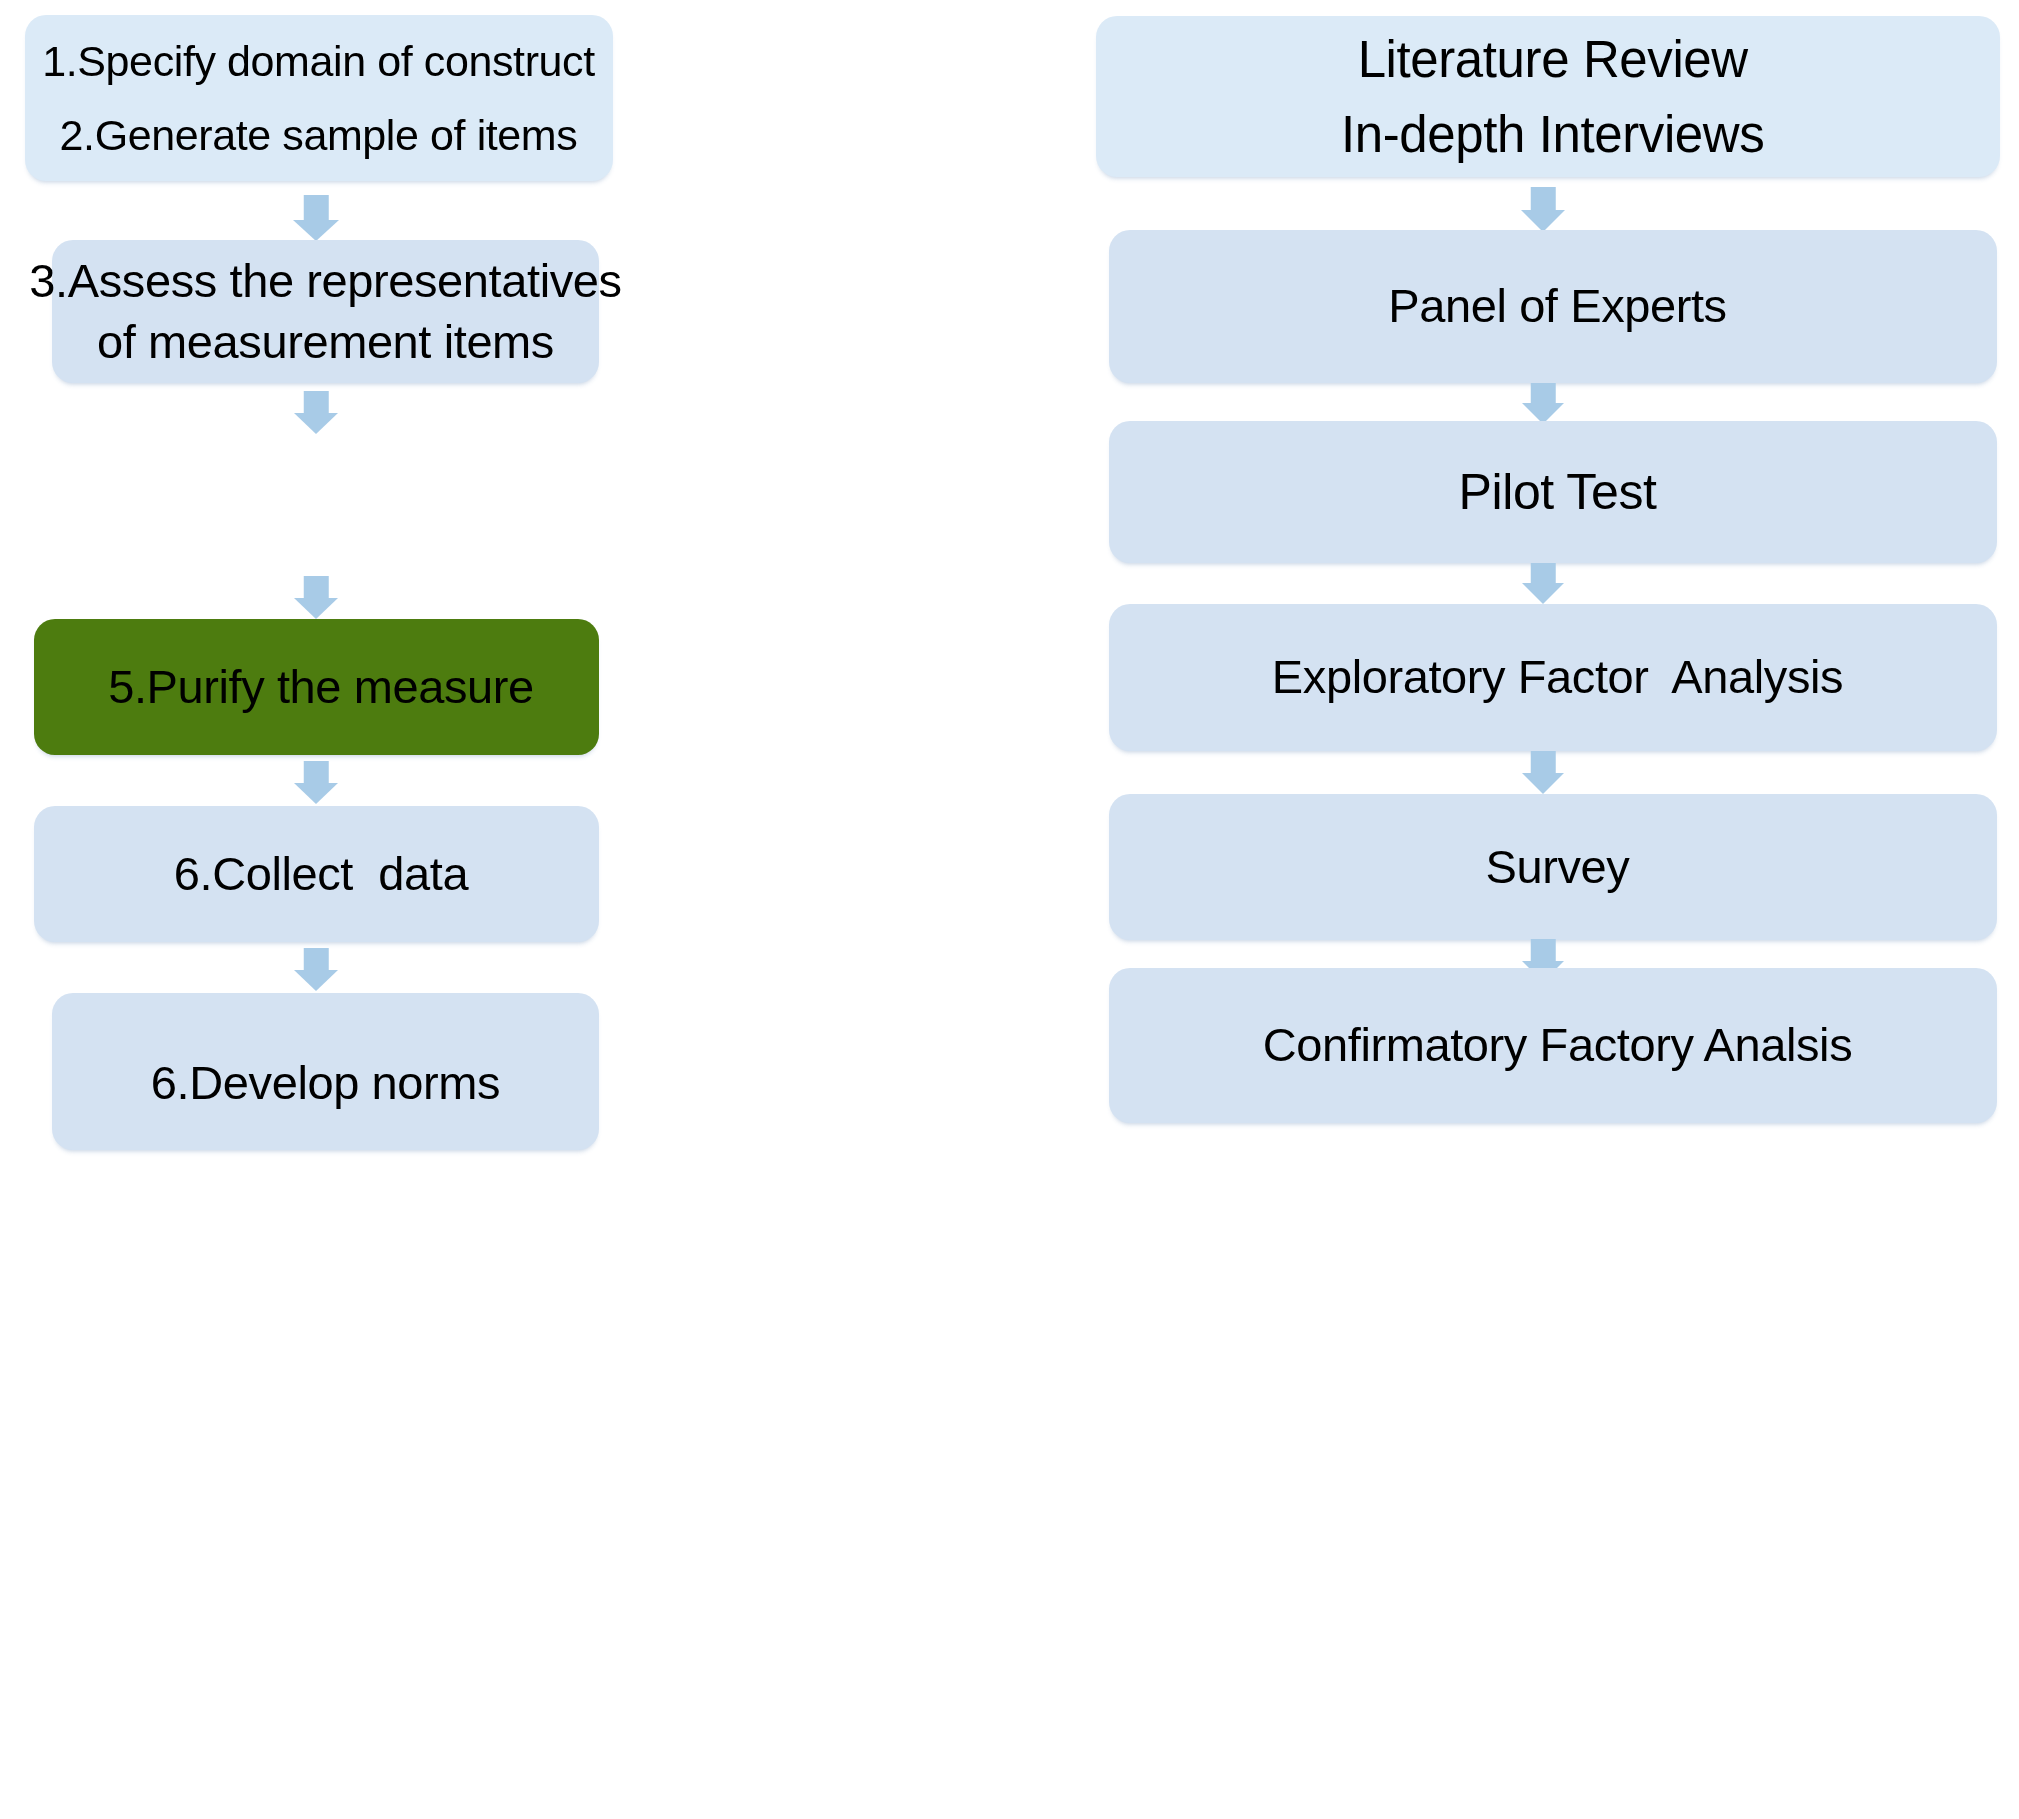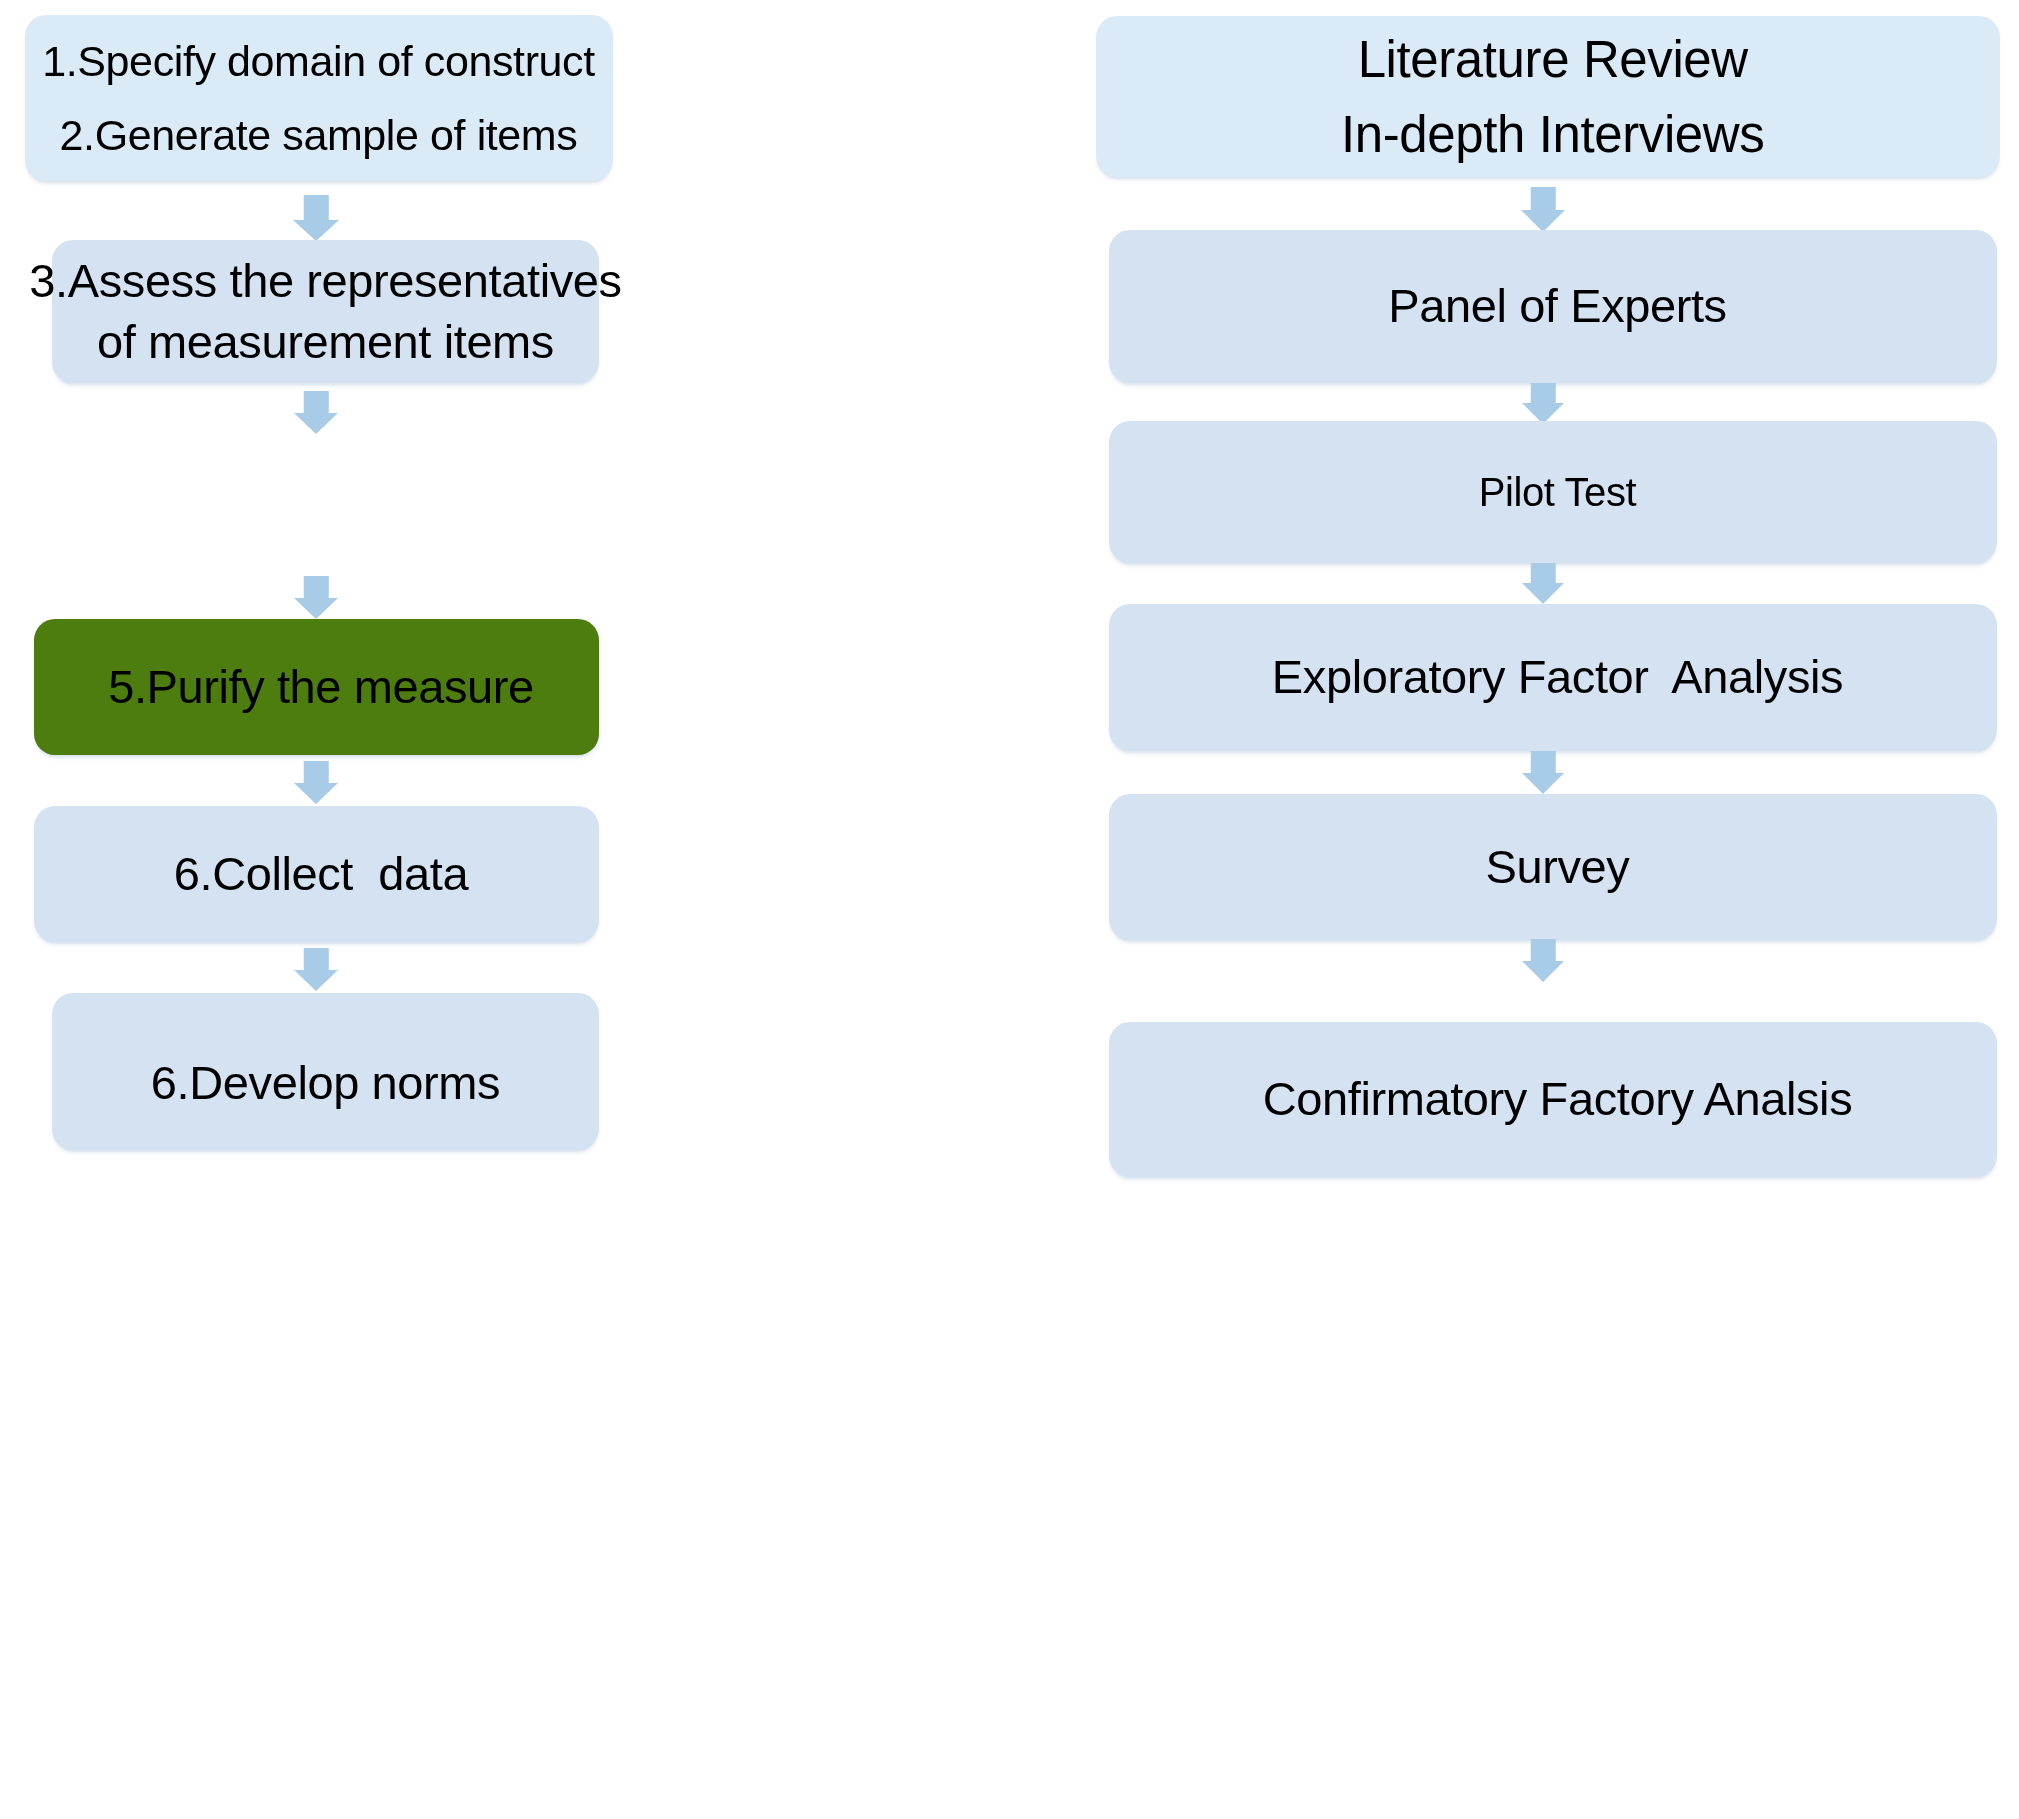--- a/index.html
+++ b/index.html
@@ -147,21 +147,21 @@
 
     <div class="node" style="left:21px; top:230px; width:888px; height:153px; background:#D4E2F2; font-size:47px;">
       <span class="line">Panel of Experts</span>
     </div>
 
     <div class="arrow" style="left:432px; top:383px; width:46px; height:41px;">
       <span class="stem" style="width:24.5px; height:21px;"></span>
       <span class="head" style="border-left-width:21px; border-right-width:21px; border-top-width:21px;"></span>
     </div>
 
-    <div class="node" style="left:21px; top:421px; width:888px; height:142px; background:#D4E2F2; font-size:40px;">
+    <div class="node" style="left:21px; top:421px; width:888px; height:142px; background:#D4E2F2; font-size:50px;">
       <span class="line">Pilot Test</span>
     </div>
 
     <div class="arrow" style="left:432px; top:563px; width:46px; height:41px;">
       <span class="stem" style="width:24.5px; height:21px;"></span>
       <span class="head" style="border-left-width:21px; border-right-width:21px; border-top-width:21px;"></span>
     </div>
 
     <div class="node" style="left:21px; top:604px; width:888px; height:147px; background:#D4E2F2; font-size:47px;">
       <span class="line">Exploratory Factor  Analysis</span>
@@ -174,20 +174,20 @@
 
     <div class="node" style="left:21px; top:794px; width:888px; height:146px; background:#D4E2F2; font-size:47px;">
       <span class="line">Survey</span>
     </div>
 
     <div class="arrow" style="left:432px; top:939px; width:46px; height:43px;">
       <span class="stem" style="width:24.5px; height:23px;"></span>
       <span class="head" style="border-left-width:21px; border-right-width:21px; border-top-width:21px;"></span>
     </div>
 
-    <div class="node" style="left:21px; top:1022px; width:888px; height:155px; background:#D4E2F2; font-size:47px;">
+    <div class="node" style="left:21px; top:968px; width:888px; height:155px; background:#D4E2F2; font-size:47px;">
       <span class="line">Confirmatory Factory Analsis</span>
     </div>
 
   </div>
 
 </div>
 
 
 </body></html>

